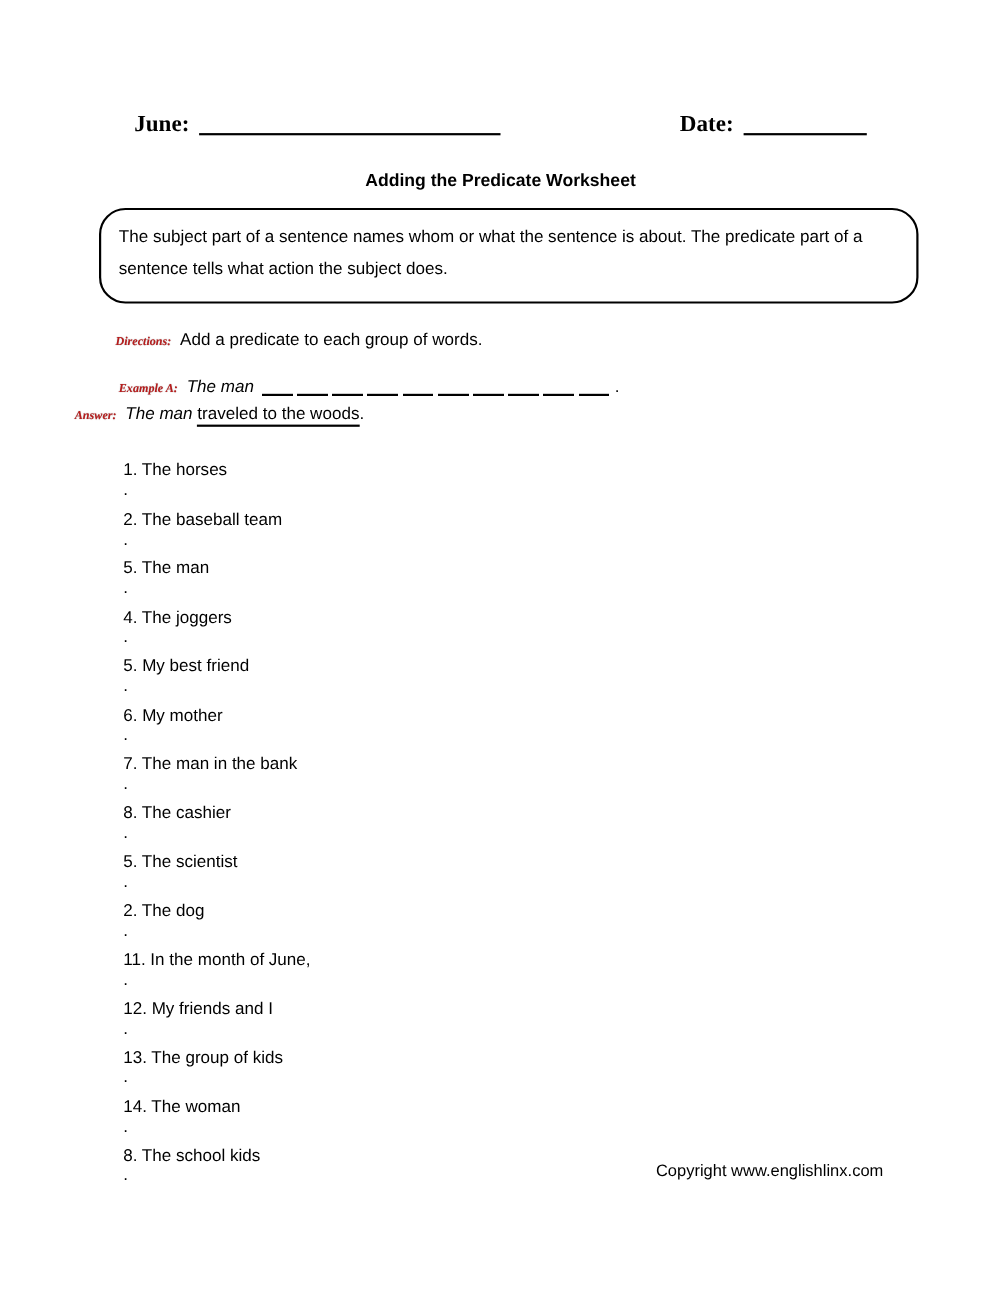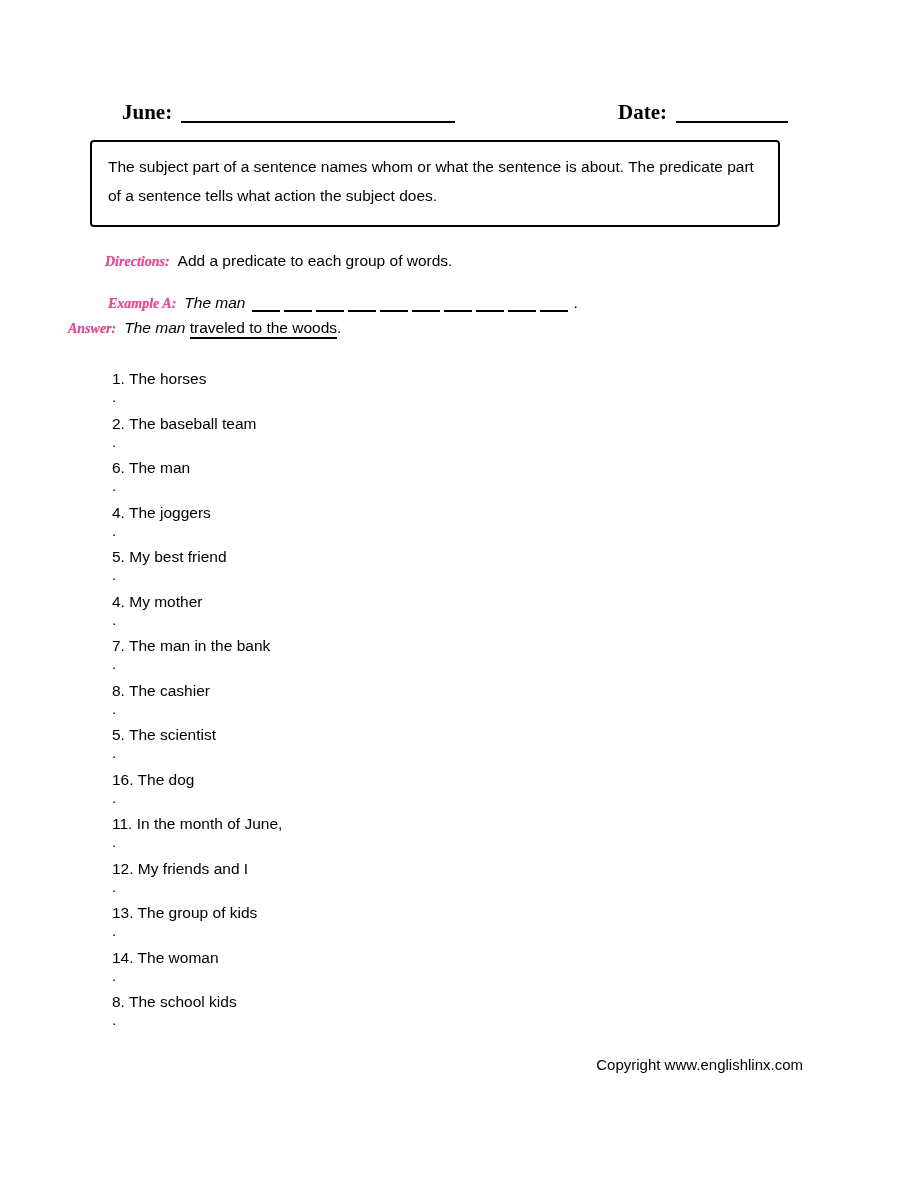--- a/index.html
+++ b/index.html
@@ -40,35 +40,35 @@
     margin-top: 31px;
     text-align: center;
     font-size: 16px;
     font-weight: bold;
   }
 
   
   .info-box {
     box-sizing: border-box;
     margin: 15px 10px 0 90px;
-    width: 690px;
+    width: 745px;
     border: 2px solid #000;
-    border-radius: 4px;
+    border-radius: 24px;
     padding: 11px 20px 15px 16px;
     font-size: 15.5px;
     line-height: 1.85;
   }
 
   
   .label {
     font-family: "Liberation Serif", serif;
     font-style: italic;
     font-weight: bold;
-    font-size: 14px;
-    color: #ec4899;
+    font-size: 11px;
+    color: #b91c1c;
     text-shadow: 0 0 1px rgba(70,70,70,0.55);
     margin-right: 8px;
   }
   .directions-row {
     margin: 25px 0 0 105px;
     font-size: 15.5px;
   }
   .example-row {
     display: flex;
     align-items: baseline;
@@ -133,20 +133,21 @@
 <div class="page">
 
   <div class="header-row">
     <span>June:</span>
     <span class="hline name"></span>
     <span class="header-spacer"></span>
     <span>Date:</span>
     <span class="hline date"></span>
   </div>
 
+  <div class="title">Adding the Predicate Worksheet</div>
 
   <div class="info-box">The subject part of a sentence names whom or what the sentence is about. The predicate part of a sentence tells what action the subject does.</div>
 
   <div class="directions-row">
     <span class="label">Directions:</span><span>Add a predicate to each group of words.</span>
   </div>
 
   <div class="example-row">
     <span class="label">Example A:</span>
     <span class="italic-text">The man</span>
@@ -165,56 +166,56 @@
       <span class="item-text">1. The horses</span>
       <span class="blank"></span>
       <span class="period">.</span>
     </div>
     <div class="item-row">
       <span class="item-text">2. The baseball team</span>
       <span class="blank"></span>
       <span class="period">.</span>
     </div>
     <div class="item-row">
-      <span class="item-text">6. The man</span>
+      <span class="item-text">5. The man</span>
       <span class="blank"></span>
       <span class="period">.</span>
     </div>
     <div class="item-row">
       <span class="item-text">4. The joggers</span>
       <span class="blank"></span>
       <span class="period">.</span>
     </div>
     <div class="item-row">
       <span class="item-text">5. My best friend</span>
       <span class="blank"></span>
       <span class="period">.</span>
     </div>
     <div class="item-row">
-      <span class="item-text">4. My mother</span>
+      <span class="item-text">6. My mother</span>
       <span class="blank"></span>
       <span class="period">.</span>
     </div>
     <div class="item-row">
       <span class="item-text">7. The man in the bank</span>
       <span class="blank"></span>
       <span class="period">.</span>
     </div>
     <div class="item-row">
       <span class="item-text">8. The cashier</span>
       <span class="blank"></span>
       <span class="period">.</span>
     </div>
     <div class="item-row">
       <span class="item-text">5. The scientist</span>
       <span class="blank"></span>
       <span class="period">.</span>
     </div>
     <div class="item-row">
-      <span class="item-text">16. The dog</span>
+      <span class="item-text">2. The dog</span>
       <span class="blank"></span>
       <span class="period">.</span>
     </div>
     <div class="item-row">
       <span class="item-text">11. In the month of June,</span>
       <span class="blank"></span>
       <span class="period">.</span>
     </div>
     <div class="item-row">
       <span class="item-text">12. My friends and I</span>

